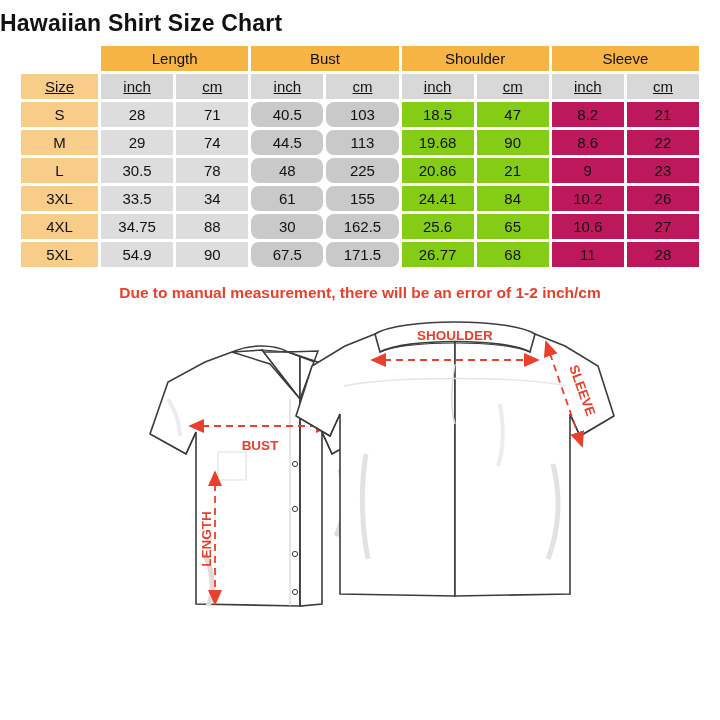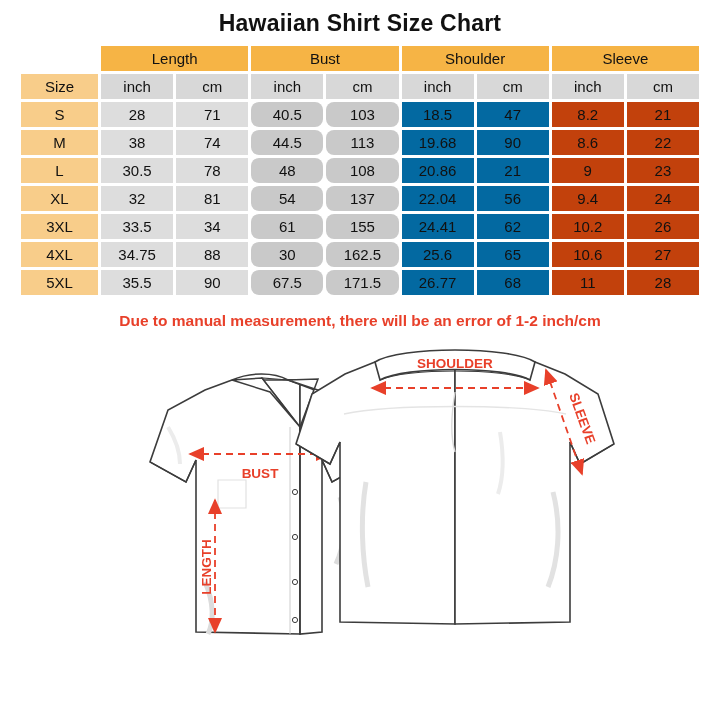--- a/index.html
+++ b/index.html
@@ -14,21 +14,21 @@
     color: #111111;
     overflow: hidden;
     position: relative;
   }
   .page {
     width: 720px;
     height: 720px;
     position: relative;
   }
   .title {
-    text-align: center;
+    text-align: left;
     font-size: 23px;
     font-weight: bold;
     color: #111111;
     padding-top: 10px;
     letter-spacing: 0.2px;
   }
 
   
   .chart-wrap {
     padding: 6px 18px 0 18px;
@@ -54,41 +54,42 @@
     color: #111;
     height: 27px;
   }
   .grp-head.empty {
     background: transparent;
   }
   .sub-head {
     background: #d8d8d8;
     font-weight: bold;
     font-size: 15px;
+    text-decoration: underline;
   }
   .sub-head.size-col {
     background: #f8cd8a;
   }
   .size-cell {
     background: #f8cd8a;
     font-weight: bold;
     font-size: 15px;
   }
   .cell-l {
     background: #dddddd;
   }
   .cell-b {
     background: #c9c9c9;
     border-radius: 8px;
   }
   .cell-s {
-    background: #0369a1;
+    background: #84cc16;
   }
   .cell-sl {
-    background: #c2410c;
+    background: #be185d;
   }
   col.c-size { width: 62px; }
   col.c-num  { width: 58px; }
 
   .note {
     text-align: center;
     color: #e8402a;
     font-weight: bold;
     font-size: 15.5px;
     margin-top: 14px;
@@ -152,76 +153,65 @@
           <td class="cell-l">71</td>
           <td class="cell-b">40.5</td>
           <td class="cell-b">103</td>
           <td class="cell-s">18.5</td>
           <td class="cell-s">47</td>
           <td class="cell-sl">8.2</td>
           <td class="cell-sl">21</td>
         </tr>
         <tr>
           <td class="size-cell">M</td>
-          <td class="cell-l">38</td>
+          <td class="cell-l">29</td>
           <td class="cell-l">74</td>
           <td class="cell-b">44.5</td>
           <td class="cell-b">113</td>
           <td class="cell-s">19.68</td>
           <td class="cell-s">90</td>
           <td class="cell-sl">8.6</td>
           <td class="cell-sl">22</td>
         </tr>
         <tr>
           <td class="size-cell">L</td>
           <td class="cell-l">30.5</td>
           <td class="cell-l">78</td>
           <td class="cell-b">48</td>
-          <td class="cell-b">108</td>
+          <td class="cell-b">225</td>
           <td class="cell-s">20.86</td>
           <td class="cell-s">21</td>
           <td class="cell-sl">9</td>
           <td class="cell-sl">23</td>
-        </tr>
-        <tr>
-          <td class="size-cell">XL</td>
-          <td class="cell-l">32</td>
-          <td class="cell-l">81</td>
-          <td class="cell-b">54</td>
-          <td class="cell-b">137</td>
-          <td class="cell-s">22.04</td>
-          <td class="cell-s">56</td>
-          <td class="cell-sl">9.4</td>
-          <td class="cell-sl">24</td>
         </tr>
         <tr>
           <td class="size-cell">3XL</td>
           <td class="cell-l">33.5</td>
           <td class="cell-l">34</td>
           <td class="cell-b">61</td>
           <td class="cell-b">155</td>
           <td class="cell-s">24.41</td>
-          <td class="cell-s">62</td>
+          <td class="cell-s">84</td>
           <td class="cell-sl">10.2</td>
           <td class="cell-sl">26</td>
         </tr>
         <tr>
           <td class="size-cell">4XL</td>
           <td class="cell-l">34.75</td>
           <td class="cell-l">88</td>
           <td class="cell-b">30</td>
           <td class="cell-b">162.5</td>
           <td class="cell-s">25.6</td>
           <td class="cell-s">65</td>
           <td class="cell-sl">10.6</td>
           <td class="cell-sl">27</td>
         </tr>
         <tr>
           <td class="size-cell">5XL</td>
-          <td class="cell-l">35.5</td>
+          <td class="cell-l">54.9</td>
           <td class="cell-l">90</td>
           <td class="cell-b">67.5</td>
           <td class="cell-b">171.5</td>
           <td class="cell-s">26.77</td>
           <td class="cell-s">68</td>
           <td class="cell-sl">11</td>
           <td class="cell-sl">28</td>
         </tr>
       </tbody>
     </table>

